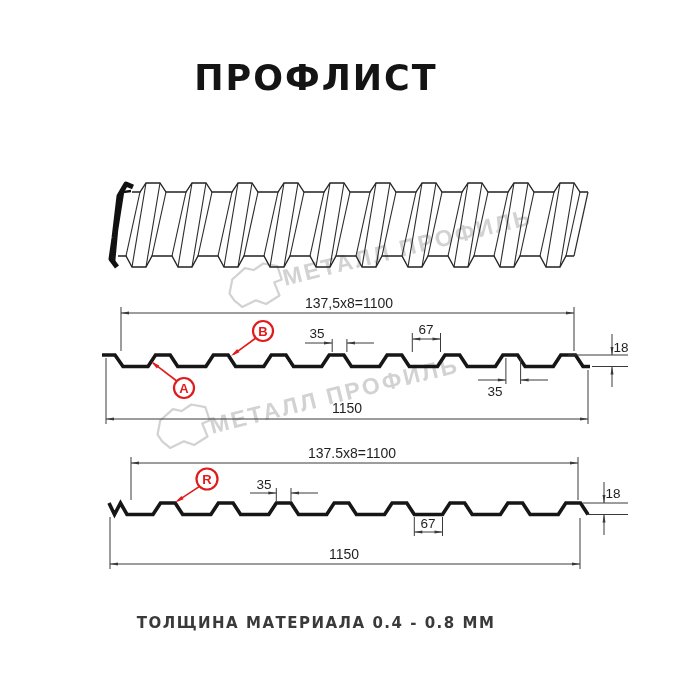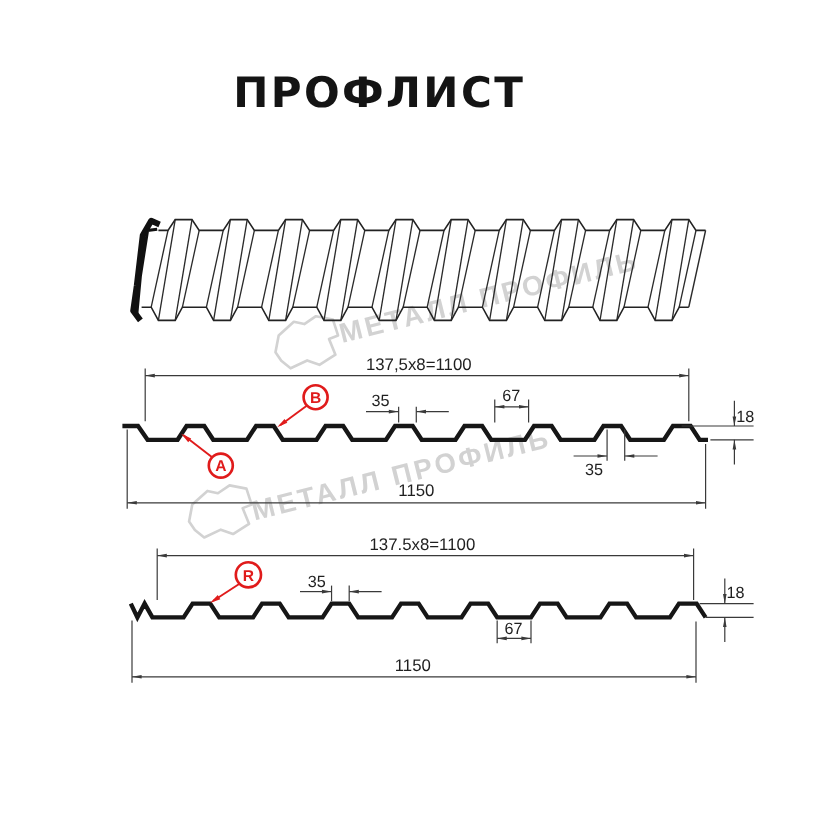--- a/index.html
+++ b/index.html
@@ -182,13 +182,14 @@
       <text class="dimbig" text-anchor="middle" x="352" y="458">137.5x8=1100</text>
       <text class="dim" text-anchor="middle" x="264" y="489">35</text>
       <text class="dim" text-anchor="middle" x="428" y="528">67</text>
       <text class="dim" text-anchor="middle" x="613" y="498">18</text>
       <text class="dimbig" text-anchor="middle" x="344" y="559">1150</text>
       <circle class="redcirc" cx="207" cy="479" r="10.5"></circle>
       <text class="redletter" text-anchor="middle" x="207" y="484">R</text>
     </g>
   </svg>
 
+  <div class="footer">ТОЛЩИНА МАТЕРИАЛА 0.4 - 0.8 ММ</div>
 </div>
 
 </body></html>

